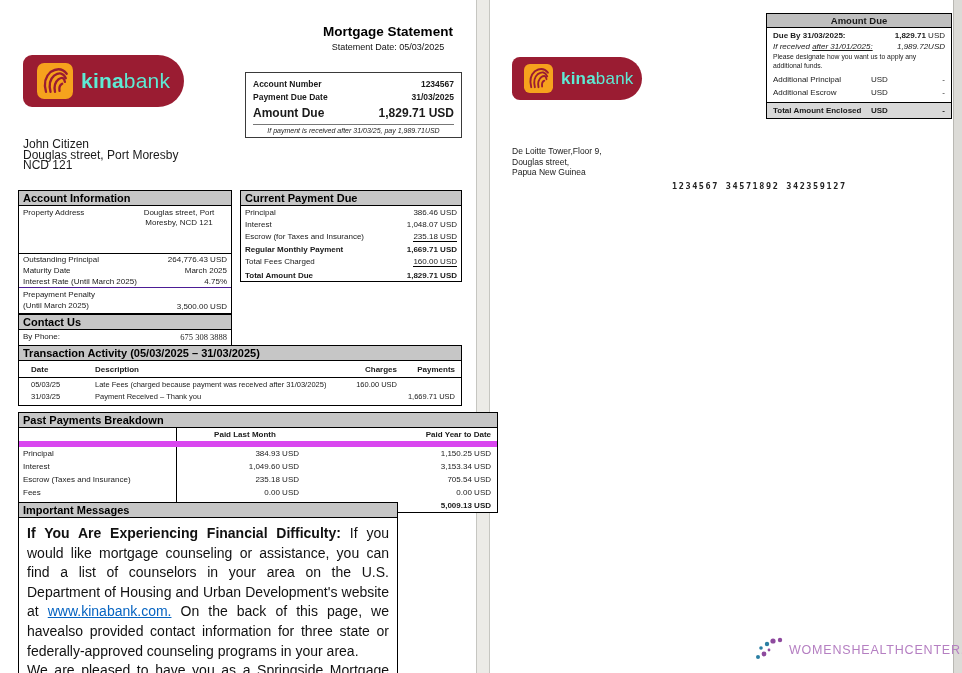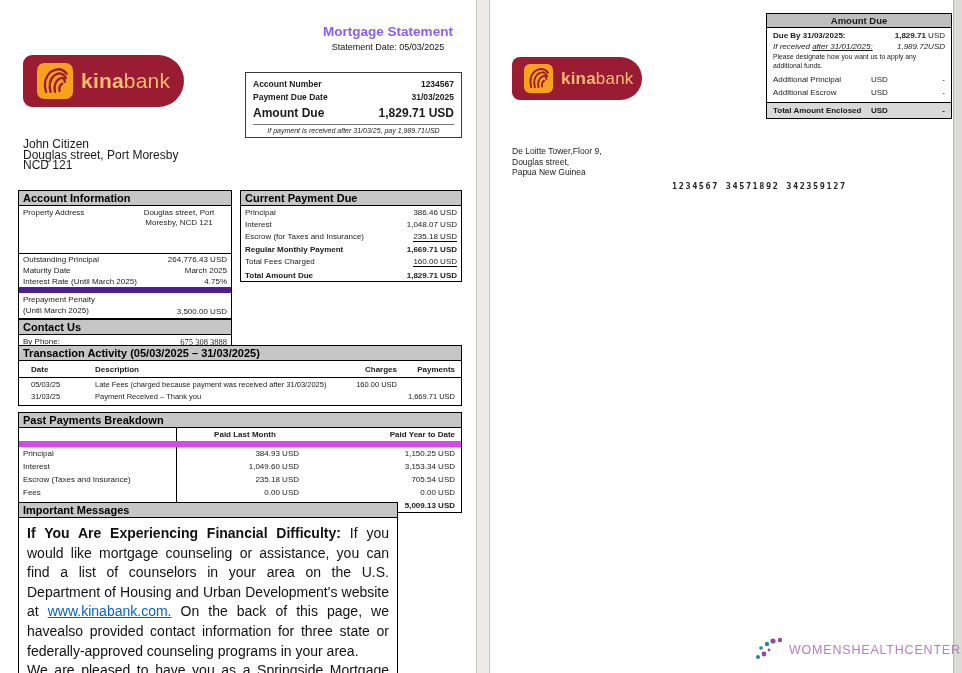--- a/index.html
+++ b/index.html
@@ -13,29 +13,29 @@
   .gutter.mid{left:476px;width:12px;}
   .strip-right{position:absolute;top:0;height:673px;left:953px;width:9px;
     background:#dcdbd7;border-left:1px solid #b9b8b3;}
 
   
   .kina-logo{position:absolute;background:var(--maroon,#9a1c32);display:flex;align-items:center;}
   .logo1{left:23px;top:55px;width:161px;height:52px;border-radius:9px 26px 26px 9px;}
   .logo2{left:512px;top:57px;width:130px;height:43px;border-radius:8px 22px 22px 8px;}
   .logo1 .kina-icon{width:36px;height:36px;margin-left:14px;}
   .logo2 .kina-icon{width:29px;height:29px;margin-left:12px;}
-  .kina-text{color:#fdba74;margin-left:8px;letter-spacing:.2px;}
+  .kina-text{color:#5eead4;margin-left:8px;letter-spacing:.2px;}
   .logo1 .kina-text{font-size:21px;}
   .logo2 .kina-text{font-size:17px;}
   .kina-text .k1{font-weight:bold;}
   .kina-text .k2{font-weight:normal;}
 
   
   .title-block{position:absolute;left:300px;top:24px;width:176px;text-align:center;}
-  .title-block h1{margin:0 8px 3px;font-size:13.5px;font-weight:bold;color:#8b5cf6;}
+  .title-block h1{margin:0 8px 3px;font-size:13.5px;font-weight:bold;color:#000000;}
   .title-block .stdate{font-size:9px;color:#111;}
 
   
   .summary-box{position:absolute;left:245px;top:72px;width:217px;border:1px solid #3a3a3a;
     padding:4px 7px 3px;box-sizing:border-box;background:#fff;}
   .srow{display:flex;justify-content:space-between;font-size:8.5px;font-weight:bold;padding:1.5px 0;}
   .srow.big{font-size:12px;padding-top:2.5px;padding-bottom:2px;}
   .snote{border-top:1px solid #777;margin-top:2px;padding-top:2.5px;font-size:7px;
     font-style:italic;text-align:center;color:#222;}
 
@@ -48,21 +48,21 @@
     font-size:11px;color:#000;}
   .sec-b{border:1.5px solid #000;border-top:none;font-size:8px;background:#fff;}
 
   
   .acct{left:18px;top:190px;width:214px;}
   .kv{display:flex;justify-content:space-between;padding:1.5px 4px;}
   .kv .v{text-align:center;}
   .prop{min-height:35px;align-items:flex-start;border-bottom:1px solid #000;padding-bottom:10px;}
   .prop .v{width:96px;line-height:10px;}
   .grp2 .kv{padding:1px 4px;}
-  .g3{border-top:6px solid #4c1d95;display:flex;justify-content:space-between;
+  .g3{border-top:1px solid #4c1d95;display:flex;justify-content:space-between;
     align-items:flex-end;padding:1.5px 4px 2px;}
   .g3 .lbl div{line-height:11px;}
   .contact-h{margin-top:0;}
   .serif-val{font-family:"Liberation Serif",serif;font-size:8.5px;color:#222;}
   .mail-note{font-style:italic;padding:2px 4px 2.5px;}
 
   
   .cpd{left:240px;top:190px;width:222px;}
   .cpd-row{display:flex;justify-content:space-between;padding:1.6px 4px;}
   .cpd-row.b{font-weight:bold;}
@@ -73,21 +73,21 @@
   .thead{display:grid;grid-template-columns:64px 240px 62px 1fr;
     padding:4px 6px 3px 12px;font-weight:bold;font-size:8px;border-bottom:1.5px solid #000;}
   .thead .r,.trow .r{text-align:right;}
   .trow{display:grid;grid-template-columns:64px 240px 62px 1fr;
     padding:1.5px 6px 1.5px 12px;font-size:7.5px;}
   .trow:first-of-type{padding-top:4px;}
   .trow .desc{white-space:nowrap;}
   .tbody-pad{padding-bottom:3px;}
 
   
-  .pp{left:18px;top:412px;width:444px;}
+  .pp{left:18px;top:412px;width:480px;}
   .pph{display:grid;grid-template-columns:158px 136px 1fr;font-weight:bold;font-size:8px;
     border-bottom:6px solid #d946ef;}
   .pph .c1{border-right:1px solid #000;padding:2px 4px;}
   .pph .c2{text-align:center;padding:2px 0;}
   .pph .c3{text-align:right;padding:2px 6px 2px 0;}
   .ppr{display:grid;grid-template-columns:158px 136px 1fr;font-size:8px;}
   .ppr .c1{border-right:1px solid #000;padding:2px 4px;}
   .ppr .c2{text-align:right;padding:2px 14px 2px 0;}
   .ppr .c3{text-align:right;padding:2px 6px 2px 0;}
   .ppr.total{font-weight:bold;}

